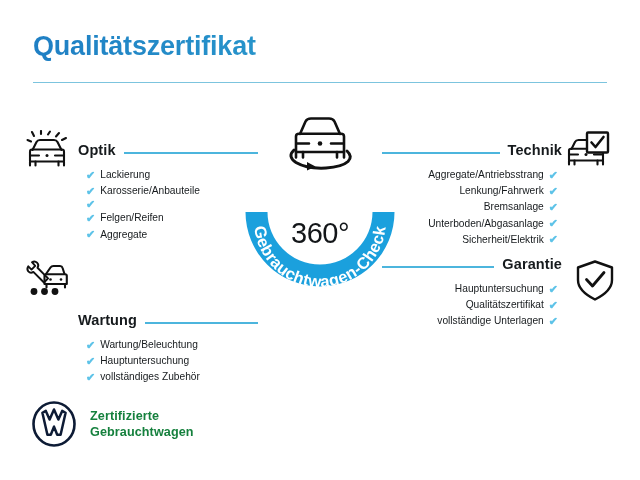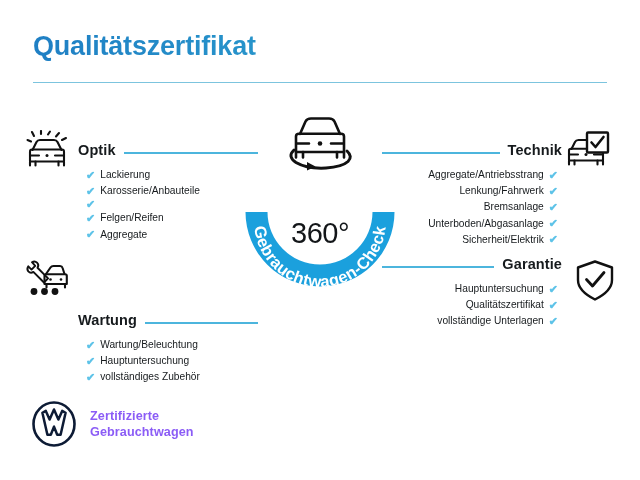--- a/index.html
+++ b/index.html
@@ -162,21 +162,21 @@
     left: 31px;
     top: 401px;
     display: flex;
     align-items: center;
     gap: 13px;
   }
   #vw-mark { width: 46px; height: 46px; }
   #vw-text {
     font-size: 12.6px;
     font-weight: bold;
-    color: #8b5cf6;
+    color: #15803d;
     line-height: 16.5px;
     letter-spacing: 0.1px;
   }
 </style>
 </head>
 <body>
 
 <div id="page">
 
   <div id="title-block">

